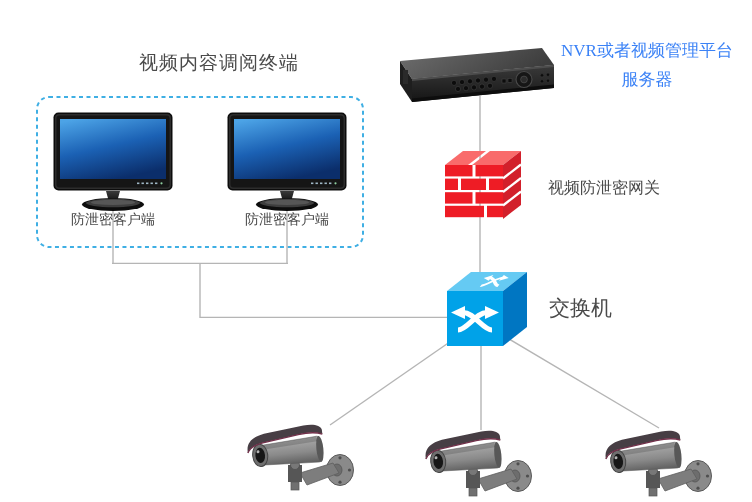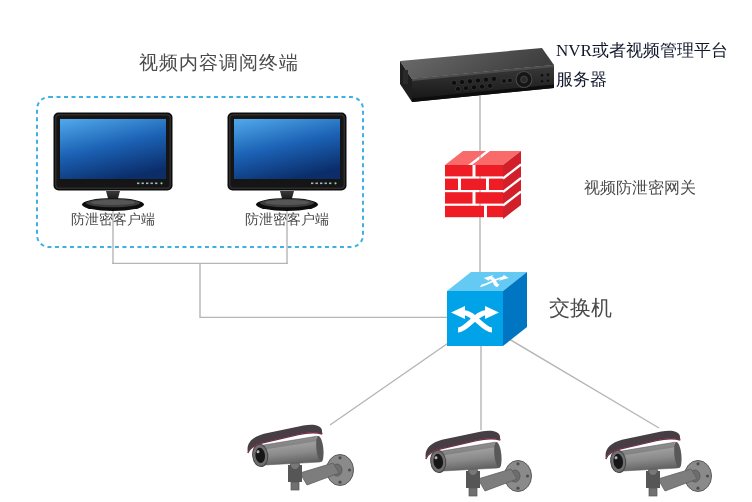--- a/index.html
+++ b/index.html
@@ -20,22 +20,22 @@
   }
   .layer{position:absolute;left:0;top:0;z-index:1;}
   .defs-svg{position:absolute;width:0;height:0;}
   .conn{stroke:var(--connector);stroke-width:1.4;}
   .dash{fill:none;stroke:var(--dashed-border);stroke-width:2;stroke-dasharray:4 3.5;}
   .dev{position:absolute;z-index:3;}
   .lbl{position:absolute;z-index:4;color:var(--text-dark);white-space:pre-line;}
   .title{left:109px;top:50px;width:220px;font-size:19px;text-align:center;letter-spacing:1px;}
   .client-a{left:53px;top:211px;width:120px;font-size:14px;text-align:center;}
   .client-b{left:227px;top:211px;width:120px;font-size:14px;text-align:center;}
-  .nvr-lbl{left:556px;top:37px;width:182px;font-size:17px;line-height:1.7;text-align:left;color:#0f172a;}
-  .gw-lbl{left:548px;top:178px;font-size:16px;margin-left:36px;}
+  .nvr-lbl{left:556px;top:37px;width:182px;font-size:17px;line-height:1.7;text-align:center;color:#3b82f6;}
+  .gw-lbl{left:548px;top:178px;font-size:16px;}
   .sw-lbl{left:549px;top:294px;font-size:21px;}
   .mon-a{left:53px;top:112px;width:120px;height:100px;}
   .mon-b{left:227px;top:112px;width:120px;height:100px;}
   .nvr-dev{left:396px;top:46px;width:162px;height:58px;}
   .fw-dev{left:441px;top:147px;width:84px;height:76px;}
   .sw-dev{left:445px;top:268px;width:84px;height:80px;}
   .cam-1{left:246px;top:418px;width:112px;height:78px;}
   .cam-2{left:424px;top:424px;width:112px;height:78px;}
   .cam-3{left:604px;top:424px;width:112px;height:78px;}
   .fw-front{fill:var(--firewall-front);}

